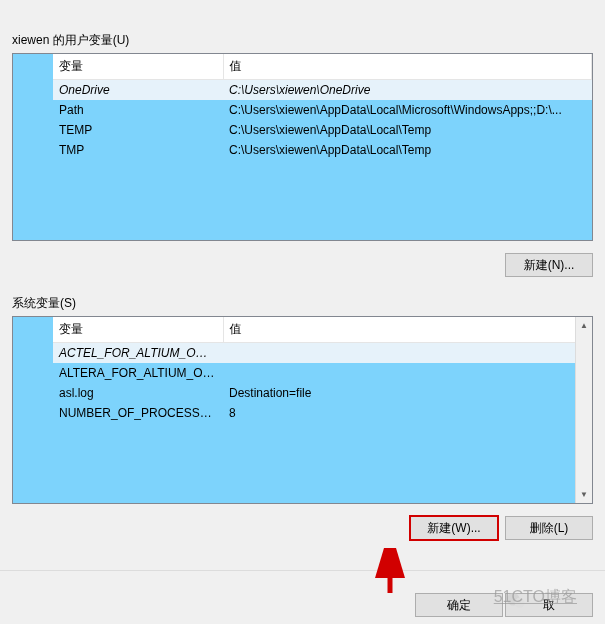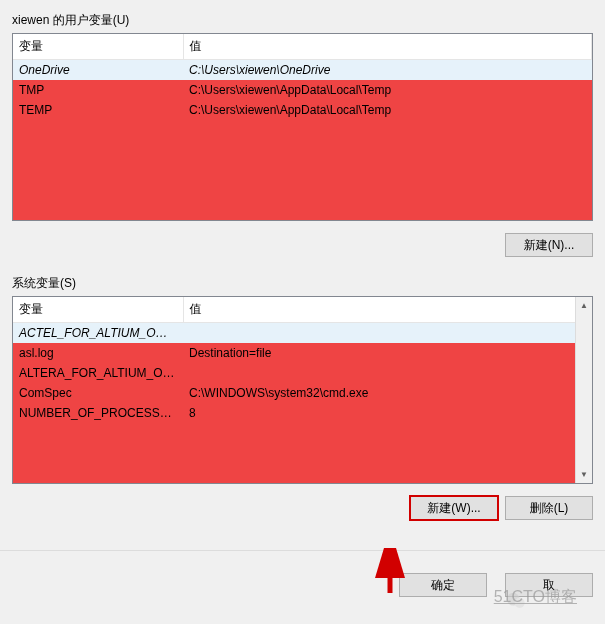--- a/index.html
+++ b/index.html
@@ -9,32 +9,34 @@
   background: #f0f0f0;
   color: #000;
   width: 605px;
   height: 624px;
   overflow: hidden;
   position: relative;
 }
 .dialog {
   background: #f0f0f0;
   padding: 10px 12px 8px 12px;
+  margin-top: 20px;
 }
 .group-label {
   font-size: 12px;
   margin-bottom: 4px;
   margin-top: 2px;
 }
 .varbox {
-  background: #ef4444;
+  background: #7dd3fc;
   border: 1px solid #828790;
   height: 188px;
   position: relative;
   overflow: hidden;
+  padding-left: 40px;
 }
 .table { width: 100%; border-collapse: collapse; table-layout: fixed; }
 .table th {
   text-align: left;
   font-weight: normal;
   background: #fff;
   border-right: 1px solid #e5e5e5;
   border-bottom: 1px solid #e5e5e5;
   padding: 4px 8px 4px 6px;
   font-size: 12px;
@@ -75,21 +77,21 @@
   border: 1px solid #adadad;
   padding: 0 0;
   min-width: 88px;
   height: 24px;
   cursor: pointer;
 }
 button.highlight { outline: 2px solid #d10000; outline-offset: -1px; text-align: center; }
 .footer-row {
   display: flex;
   justify-content: flex-end;
-  gap: 18px;
+  gap: 2px;
   margin-top: 6px;
   padding-top: 6px;
 }
 .footer-wrap { border-top: 1px solid #dcdcdc; margin-top: 4px; padding: 10px 12px 10px 12px; }
 .arrow {
   position: absolute;
   left: 370px;
   top: 548px;
   pointer-events: none;
 }
@@ -127,25 +129,29 @@
         <th>变量</th>
         <th>值</th>
       </tr>
         </thead>
       <tbody>
         <tr class="selected">
             <td>OneDrive</td>
             <td>C:\Users\xiewen\OneDrive</td>
           </tr>
         <tr>
+            <td>Path</td>
+            <td>C:\Users\xiewen\AppData\Local\Microsoft\WindowsApps;;D:\...</td>
+          </tr>
+        <tr>
+            <td>TEMP</td>
+            <td>C:\Users\xiewen\AppData\Local\Temp</td>
+          </tr>
+        <tr>
             <td>TMP</td>
-            <td>C:\Users\xiewen\AppData\Local\Temp</td>
-          </tr>
-        <tr>
-            <td>TEMP</td>
             <td>C:\Users\xiewen\AppData\Local\Temp</td>
           </tr>
       </tbody>
     </table>
   </div>
   <div class="btnrow">
     <button>新建(N)...</button>
   </div>
 
   <div class="group-label">系统变量(S)</div>
@@ -160,30 +166,26 @@
         <th>变量</th>
         <th>值</th>
       </tr>
         </thead>
       <tbody>
         <tr class="selected">
             <td>ACTEL_FOR_ALTIUM_OVE...</td>
             <td></td>
           </tr>
         <tr>
+            <td>ALTERA_FOR_ALTIUM_OV...</td>
+            <td></td>
+          </tr>
+        <tr>
             <td>asl.log</td>
             <td>Destination=file</td>
-          </tr>
-        <tr>
-            <td>ALTERA_FOR_ALTIUM_OV...</td>
-            <td></td>
-          </tr>
-        <tr>
-            <td>ComSpec</td>
-            <td>C:\WINDOWS\system32\cmd.exe</td>
           </tr>
         <tr>
             <td>NUMBER_OF_PROCESSORS</td>
             <td>8</td>
           </tr>
       </tbody>
     </table>
     <div class="scrollbar">
       <div class="scroll-btn">▲</div>
       <div class="scroll-btn down">▼</div>

